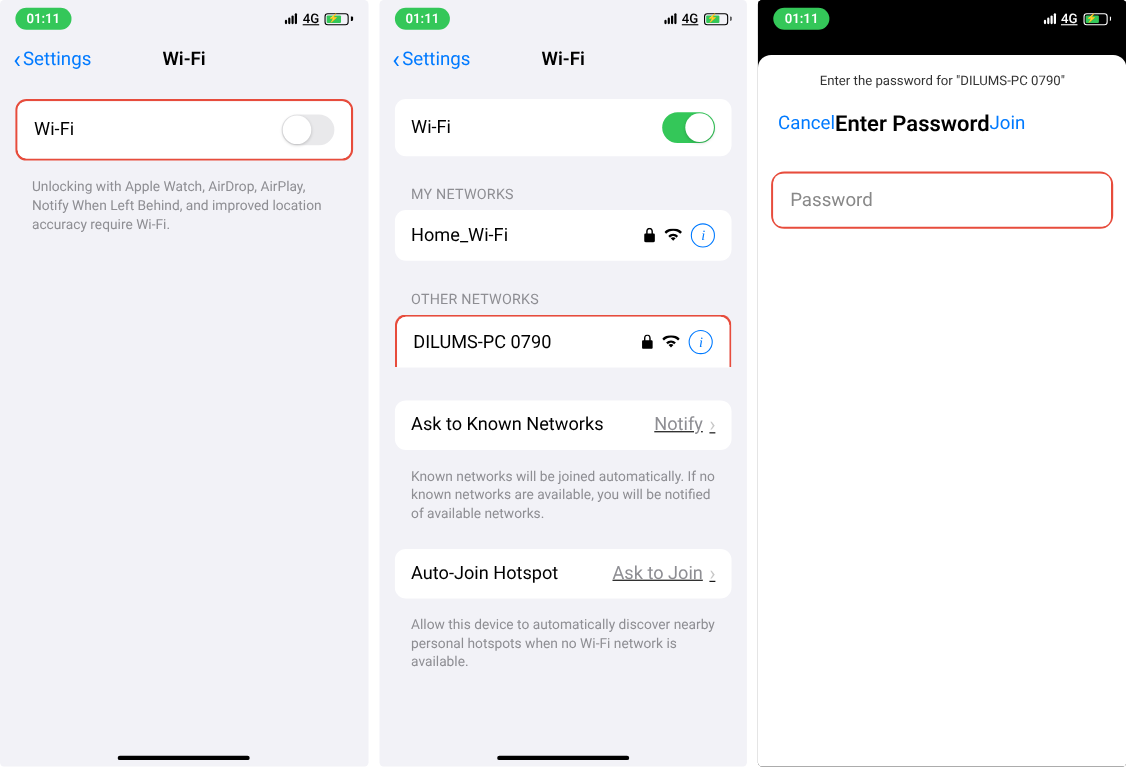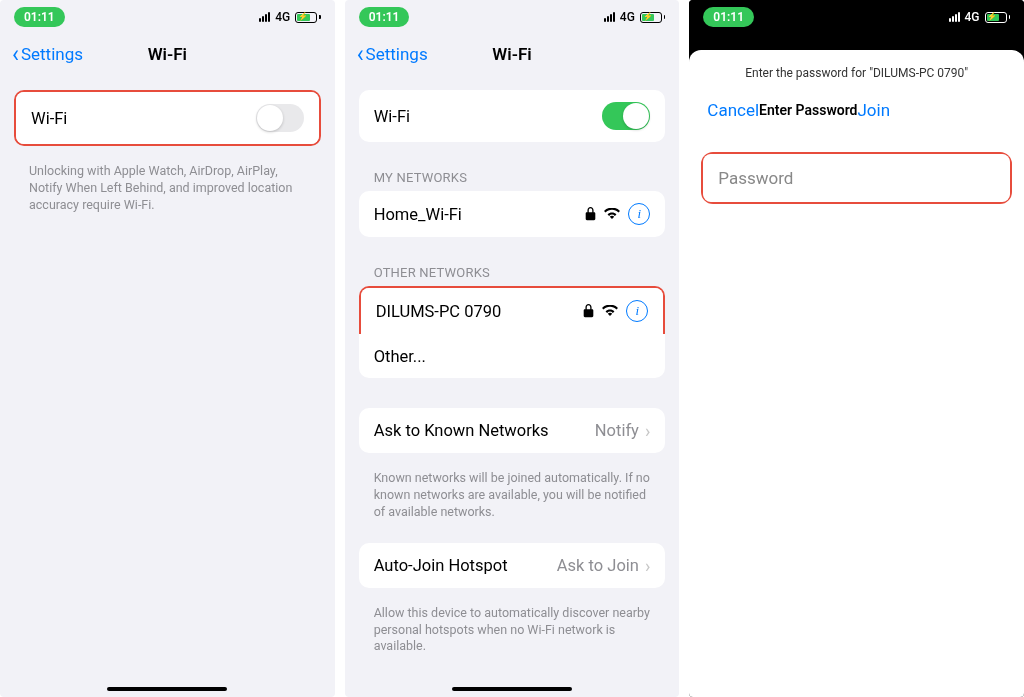--- a/index.html
+++ b/index.html
@@ -8,21 +8,21 @@
     .phone3 { background: #000; }
     
     .status-bar { display: flex; justify-content: space-between; align-items: center; padding: 8px 14px 6px 14px; height: 32px; }
     .phone3 .status-bar { background: #000; color: #fff; }
     .time-pill { background: #34c759; color: #fff; padding: 3px 10px; border-radius: 12px; font-size: 12px; font-weight: 600; text-align: center; }
     .status-right { display: flex; align-items: center; gap: 5px; font-size: 12px; }
     .signal { display: inline-flex; align-items: flex-end; gap: 1px; }
     .bar { width: 2px; background: #000; border-radius: 1px; }
     .phone3 .bar { background: #fff; }
     .b1 { height: 4px; } .b2 { height: 6px; } .b3 { height: 8px; } .b4 { height: 10px; }
-    .network-type { font-size: 12px; font-weight: 500; }
+    .network-type { font-size: 12px; font-weight: 500; text-decoration: underline; }
     .battery { display: inline-flex; align-items: center; gap: 2px; }
     .battery-body { width: 22px; height: 11px; border: 1px solid #000; border-radius: 3px; padding: 1px; position: relative; }
     .phone3 .battery-body { border-color: #fff; }
     .battery-fill { background: #34c759; height: 100%; width: 70%; border-radius: 1px; display: flex; align-items: center; justify-content: center; }
     .battery-fill::after { content: '⚡'; font-size: 8px; color: #fff; line-height: 1; }
     .battery-tip { width: 1.5px; height: 4px; background: #000; border-radius: 0 1px 1px 0; }
     .phone3 .battery-tip { background: #fff; }
     
     .nav-header { display: flex; align-items: center; justify-content: center; padding: 10px 14px; position: relative; height: 44px; }
     .back-link { position: absolute; left: 12px; display: flex; align-items: center; gap: 2px; color: #007aff; font-size: 17px; cursor: pointer; }
@@ -55,29 +55,29 @@
     .info-icon { width: 22px; height: 22px; border: 1.5px solid #007aff; border-radius: 50%; display: flex; align-items: center; justify-content: center; color: #007aff; font-size: 13px; font-family: Georgia, serif; font-style: italic; cursor: pointer; }
     .gray-text { color: #8e8e93; }
     .chevron-right { color: #c7c7c7; font-size: 18px; font-weight: 400; }
     
     .home-indicator { position: absolute; bottom: 6px; left: 50%; transform: translateX(-50%); width: 120px; height: 4px; background: #000; border-radius: 3px; }
     
     
     .sheet { background: #fff; margin-top: 18px; border-radius: 12px 12px 0 0; height: calc(100% - 50px); padding-top: 16px; }
     .sheet-subtitle { text-align: center; font-size: 12px; color: #333; padding: 0 20px 16px 20px; }
     .sheet-header { display: flex; align-items: center; justify-content: flex-start; padding: 4px 18px 14px 18px; }
-    .sheet-title { font-size: 14px; font-weight: 600; }
+    .sheet-title { font-size: 20px; font-weight: 600; }
     .sheet-btn { font-size: 17px; color: #007aff; cursor: pointer; }
     .password-row { margin: 0 12px; border: 2.5px solid #e74c3c; border-radius: 12px; }
     .password-cell { background: #fff; padding: 14px 15px; border-radius: 8px; font-size: 17px; color: #888; }
     
     .content-top-margin { margin-top: 14px; }
     
     .cell-left { color: #000; }
-    .right-pair { display: flex; align-items: center; gap: 6px; }
+    .right-pair { display: flex; align-items: center; gap: 6px; text-decoration: underline; }
   </style>
 </head>
 <body>
 
 <div class="phone">
   <div class="status-bar">
     <span class="time-pill">01:11</span>
     <div class="status-right">
       <span class="signal">
         <span class="bar b1"></span>
@@ -181,23 +181,20 @@
           <svg class="lock-icon" viewBox="0 0 12 16" fill="#000">
                 <path d="M6 0C4 0 2.5 1.5 2.5 4v2H2c-1 0-1.5.5-1.5 1.5v6c0 1 .5 1.5 1.5 1.5h8c1 0 1.5-.5 1.5-1.5v-6c0-1-.5-1.5-1.5-1.5h-.5V4C9.5 1.5 8 0 6 0zm0 1.5c1.2 0 2 .8 2 2.5V6H4V4c0-1.7.8-2.5 2-2.5z"></path>
               </svg>
           <svg class="wifi-icon" viewBox="0 0 18 13" fill="#000">
                 <path d="M9 12l2.5-2.5C10.8 8.8 10 8.5 9 8.5s-1.8.3-2.5 1L9 12zm-5-5l1.8 1.8C6.9 7.7 7.9 7.2 9 7.2s2.1.5 3.2 1.6L14 7c-1.4-1.4-3.1-2.1-5-2.1S5.4 5.6 4 7zM0 3l1.8 1.8C3.7 2.9 6.2 1.8 9 1.8s5.3 1.1 7.2 3L18 3c-2.4-2.4-5.6-3.7-9-3.7S2.4.6 0 3z"></path>
               </svg>
           <span class="info-icon">i</span>
         </div>
       </div>
       </div>
-      <div class="cell">
-        <span>Other...</span>
-      </div>
     </div>
 
     <div class="cell-group" style="margin-top:30px;">
       <div class="cell">
         <span class="cell-left">Ask to Known Networks</span>
         <div class="right-pair">
           <span class="gray-text">Notify</span>
           <span class="chevron-right">›</span>
         </div>
       </div>

